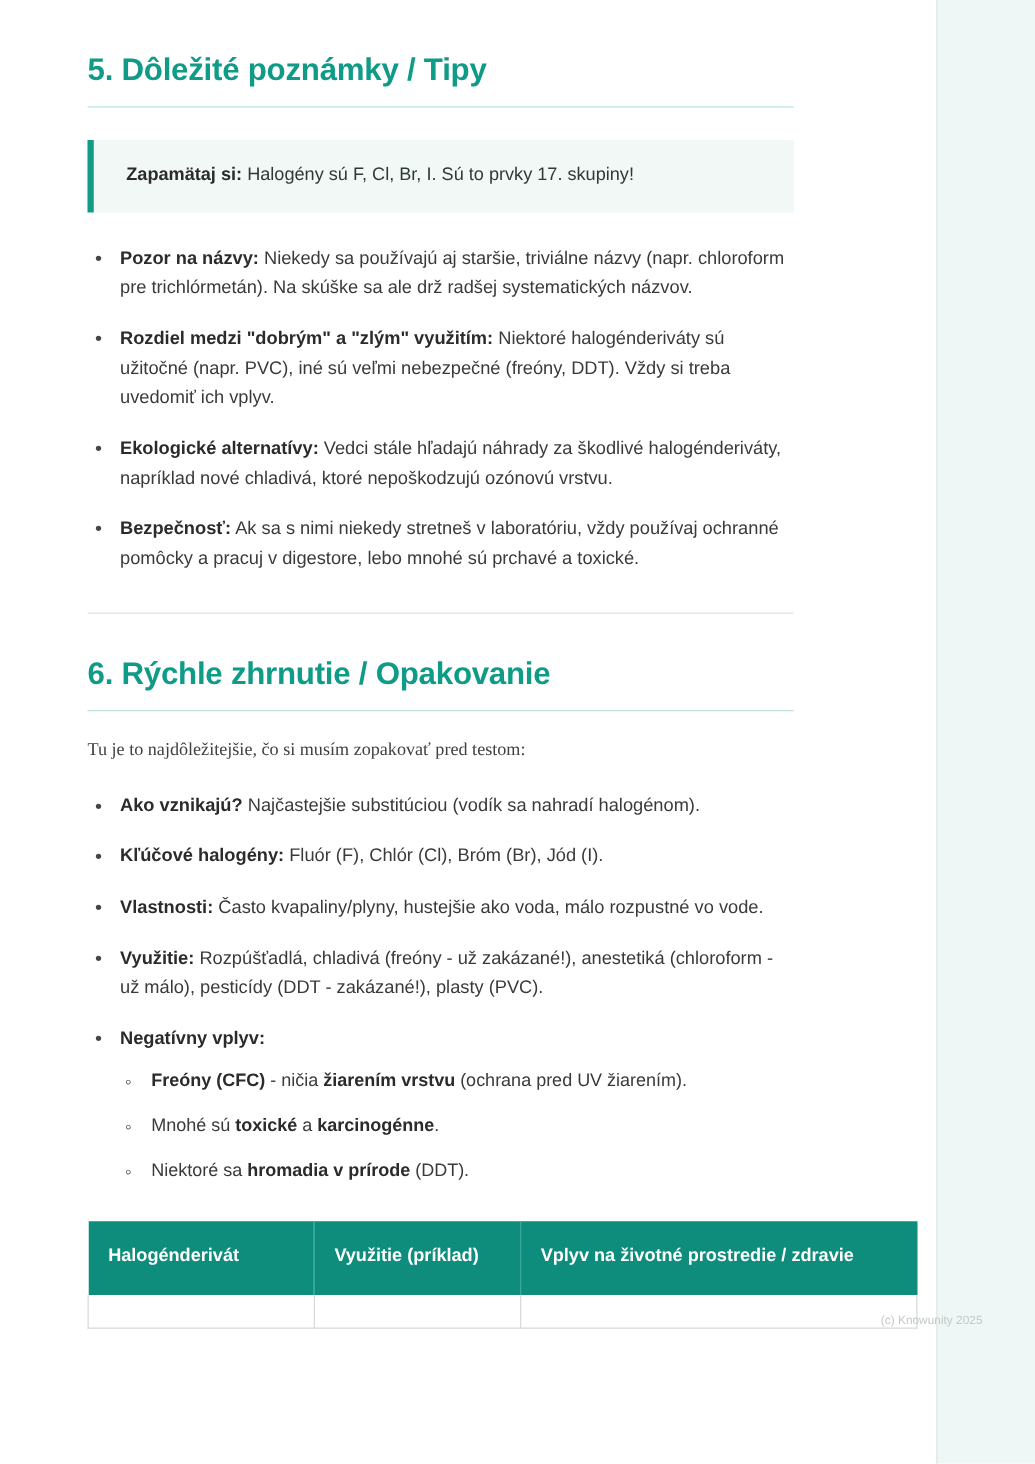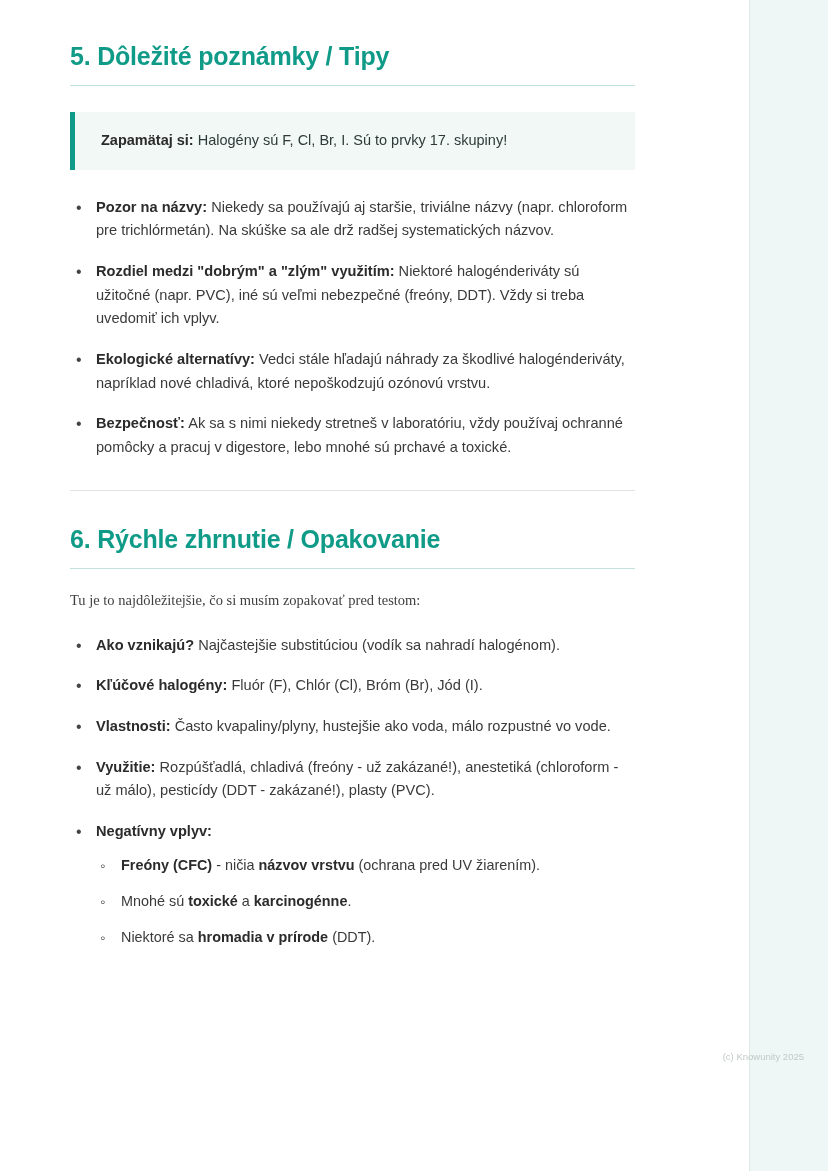--- a/index.html
+++ b/index.html
@@ -14,21 +14,20 @@
     color: #333333;
     overflow: hidden;
     position: relative;
   }
   .page {
     position: absolute;
     left: 0; top: 0;
     width: 796px;
     height: 1171px;
     background: #ffffff;
-    padding-left: 18px;
   }
   .content {
     position: absolute;
     left: 70px;
     top: 0;
     width: 565px;
   }
   h2.section-title {
     color: #0f9b87;
     font-size: 25px;
@@ -199,29 +198,43 @@
       <li>
         <strong>Vlastnosti:</strong><span> Často kvapaliny/plyny, hustejšie ako voda, málo rozpustné vo vode.</span>
       </li>
       <li>
         <strong>Využitie:</strong><span> Rozpúšťadlá, chladivá (freóny - už zakázané!), anestetiká (chloroform - už málo), pesticídy (DDT - zakázané!), plasty (PVC).</span>
       </li>
       <li>
         <strong>Negatívny vplyv:</strong><span></span>
         <ul class="subbullets">
           <li>
-            <strong>Freóny (CFC)</strong><span> - ničia </span><strong>názvov vrstvu</strong><span> (ochrana pred UV žiarením).</span>
+            <strong>Freóny (CFC)</strong><span> - ničia </span><strong>žiarením vrstvu</strong><span> (ochrana pred UV žiarením).</span>
           </li>
           <li>
             <span>Mnohé sú </span><strong>toxické</strong><span> a </span><strong>karcinogénne</strong><span>.</span>
           </li>
           <li>
             <span>Niektoré sa </span><strong>hromadia v prírode</strong><span> (DDT).</span>
           </li>
         </ul>
       </li>
     </ul>
 
+    <table class="sum-table">
+      <tbody>
+          <tr>
+        <th class="col1">Halogénderivát</th>
+        <th class="col2">Využitie (príklad)</th>
+        <th class="col3">Vplyv na životné prostredie / zdravie</th>
+      </tr>
+      <tr>
+        <td class="col1"></td>
+        <td class="col2"></td>
+        <td class="col3"></td>
+      </tr>
+    </tbody>
+      </table>
 
   </div>
 
   <div class="watermark">(c) Knowunity 2025</div>
 </div>
 
 </body></html>

